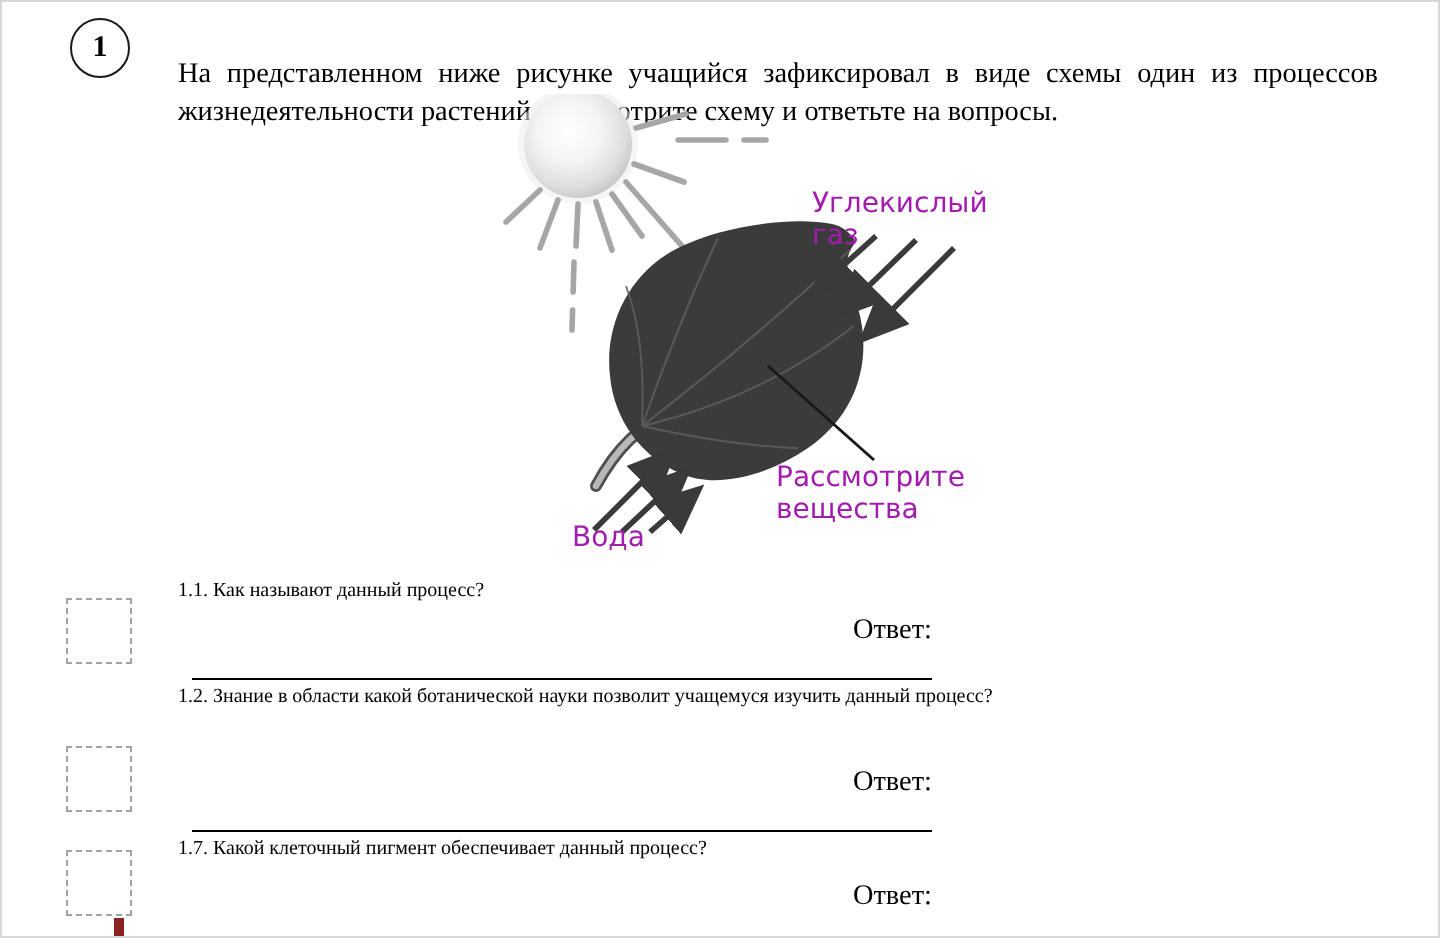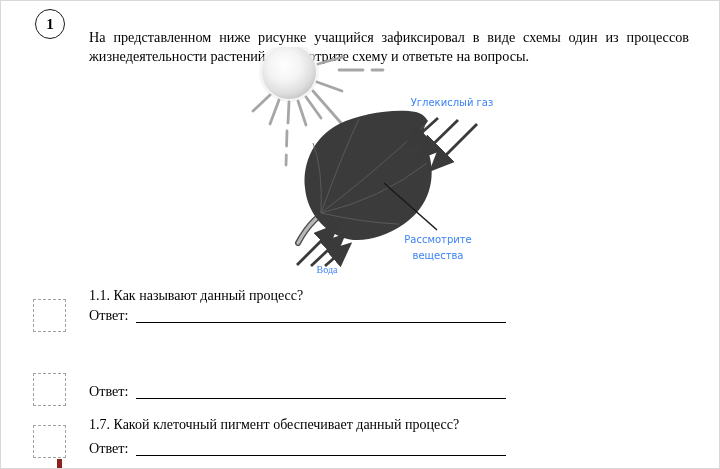--- a/index.html
+++ b/index.html
@@ -15,35 +15,36 @@
     display:flex; align-items:center; justify-content:center;
     font-weight:bold; font-size:15px;
   }
   .intro {
     position:absolute; left:88px; top:7px; width:600px;
     font-size:14.2px; line-height:18.6px; text-align:justify;margin-top:20px;
   }
   .figure-svg { position:absolute; left:230px; top:46px; }
   .fig-label {
     position:absolute; font-family:"DejaVu Sans", sans-serif;
-    font-size:10px; line-height:15.5px; color:#3b82f6; text-align:center;
+    font-size:14px; line-height:15.5px; color:#a21caf; text-align:left;
   }
   .lbl-co2      { left:405px; top:94px;  width:92px;  }
   .lbl-organic  { left:387px; top:231px; width:100px; }
-  .lbl-water    { left:302px; top:261px; width:48px;font-family:Liberation Serif, serif;  }
+  .lbl-water    { left:285px; top:261px; width:48px;  }
   .question {
     position:absolute; left:88px; width:600px;
-    font-size:14px; line-height:18.4px;
+    font-size:10px; line-height:18.4px;
   }
   .q11 { top:286px; }
   .q12 { top:339px; text-align:justify; }
   .q13 { top:415px; }
   .answer-row {
-    position:absolute; left:88px; display:flex; align-items:flex-start;
+    position:absolute; left:88px; display:flex; align-items:flex-end;
     font-size:14.2px;
+    flex-direction:column;
   }
   .a1 { top:306px; } .a2 { top:382px; } .a3 { top:439px; }
   .answer-line {
     display:inline-block; width:370px; height:15px;
     border-bottom:1.2px solid #000; margin-left:7px;
   }
   .score-box {
     position:absolute; left:32px; width:33px; height:33px;
     border:1.6px dashed #a3a3a3; box-sizing:border-box; background:#fff;
   }
@@ -135,20 +136,21 @@
   <div class="fig-label lbl-co2">Углекислый газ</div>
   <div class="fig-label lbl-organic">Рассмотрите вещества</div>
   <div class="fig-label lbl-water">Вода</div>
 
   <div class="question q11">1.1. Как называют данный процесс?</div>
   <div class="answer-row a1">
     <span>Ответ:</span>
     <span class="answer-line"></span>
   </div>
 
+  <div class="question q12">1.2. Знание в области какой ботанической науки позволит учащемуся изучить данный процесс?</div>
   <div class="answer-row a2">
     <span>Ответ:</span>
     <span class="answer-line"></span>
   </div>
 
   <div class="question q13">1.7. Какой клеточный пигмент обеспечивает данный процесс?</div>
   <div class="answer-row a3">
     <span>Ответ:</span>
     <span class="answer-line"></span>
   </div>

